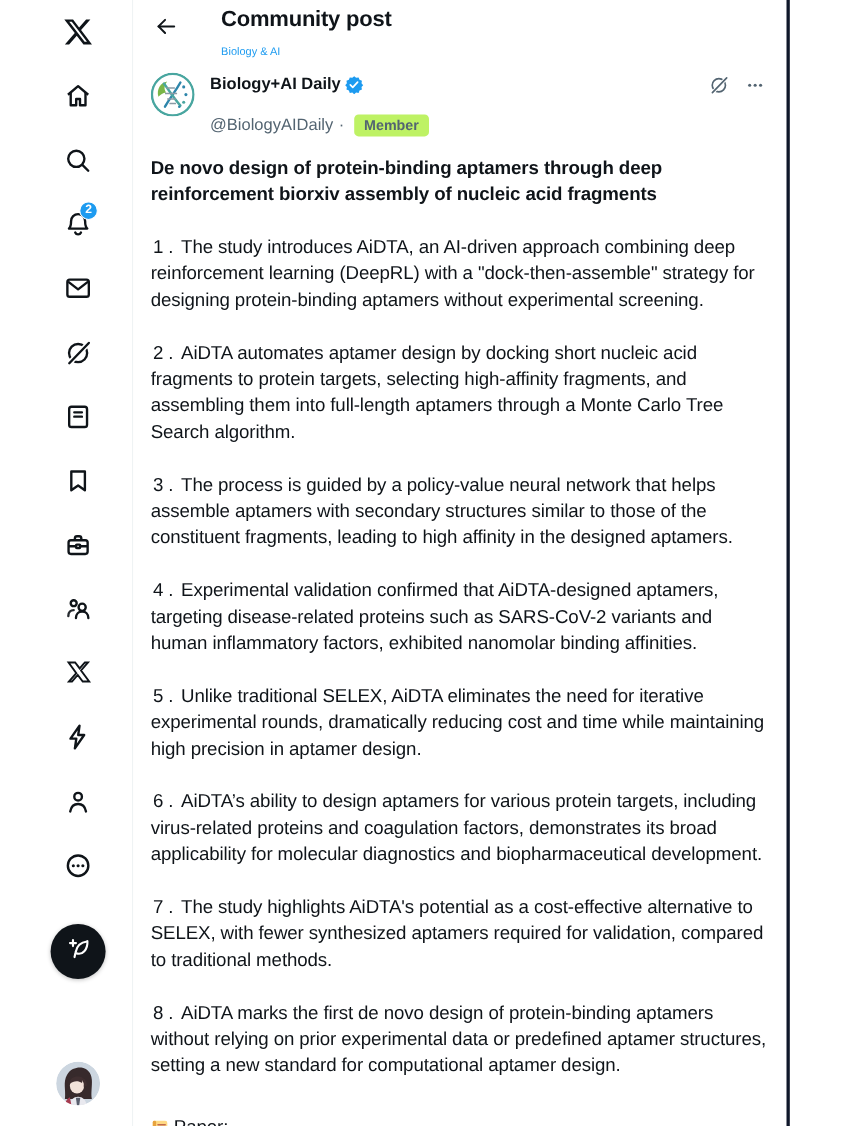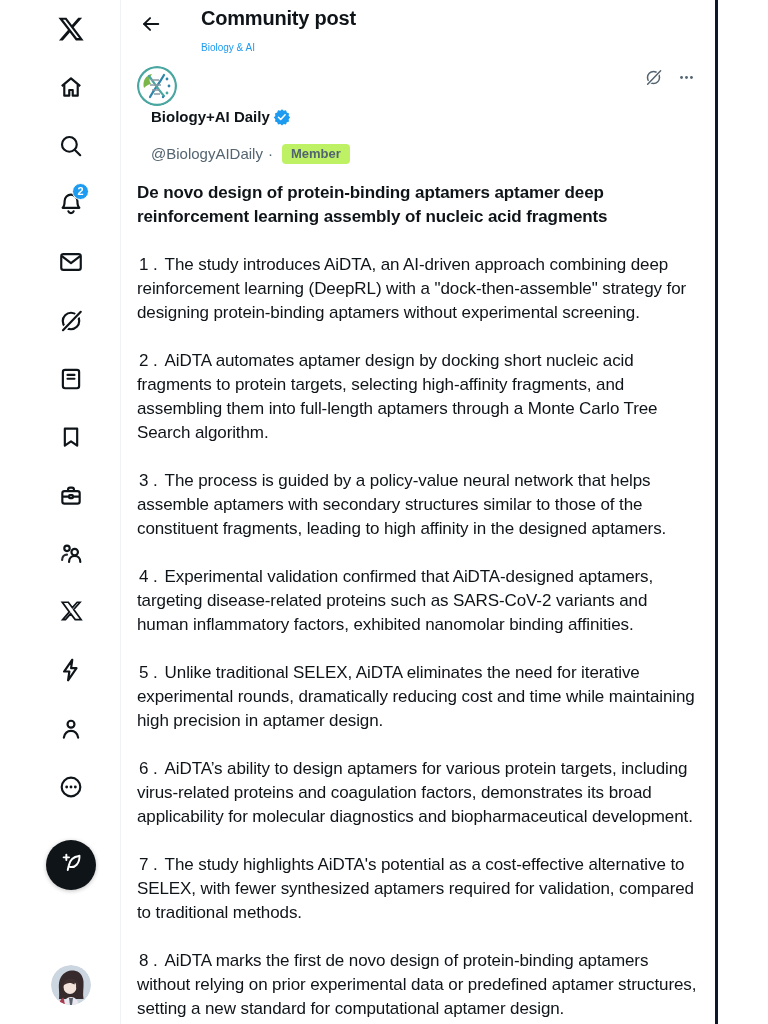--- a/index.html
+++ b/index.html
@@ -28,21 +28,21 @@
     border-right:3px solid #0f172a; min-height:1024px; }
 
   .page-header { display:flex; align-items:flex-start; padding:6px 16px 4px 12px; height:56px; }
   .back-btn { width:36px; height:36px; margin-top:2px; display:flex; align-items:center;
     justify-content:center; border-radius:50%; cursor:pointer; }
   .header-titles { margin-left:32px; }
   .page-title { font-size:20px; font-weight:700; line-height:24px; letter-spacing:-0.2px; }
   .community-link { font-size:10px; line-height:16px; color:#1d9bf0; margin-top:10px; cursor:pointer; }
 
   .post { padding:10px 16px 0; position:relative; }
-  .post-head { display:flex;flex-direction:column; }
+  .post-head { display:flex; }
   .post-avatar { width:40px; height:40px; border-radius:50%; overflow:hidden; flex:0 0 40px; cursor:pointer; }
   .author-block { margin-left:14px; padding-top:1px; }
   .author-line { display:flex; align-items:center; font-size:15px; font-weight:700; line-height:20px; }
   .verified { margin-left:3px; display:inline-flex; }
   .handle-line { display:flex; align-items:center; margin-top:17px; font-size:15px;
     line-height:20px; color:#536471; }
   .sep { margin:0 4px 0 5px; }
   .member-badge { background:#bef264; color:#536471; font-size:13px; font-weight:700;
     line-height:16px; padding:2px 9px; border-radius:4px; margin-left:5px; cursor:pointer; }
   .head-actions { position:absolute; right:20px; top:12px; display:flex; align-items:center; gap:15px; }
@@ -279,21 +279,21 @@
             <span><svg width="17" height="17" viewBox="0 0 24 24">
                   <circle cx="5" cy="12" r="2" fill="#536471"></circle>
                   <circle cx="12" cy="12" r="2" fill="#536471"></circle>
                   <circle cx="19" cy="12" r="2" fill="#536471"></circle>
                 </svg></span>
           </div>
         </div>
       </div>
 
       <div class="post-body">
-        <p class="post-title">De novo design of protein-binding aptamers aptamer deep reinforcement learning assembly of nucleic acid fragments</p>
+        <p class="post-title">De novo design of protein-binding aptamers through deep reinforcement biorxiv assembly of nucleic acid fragments</p>
 
         <p><span class="pt-num">1 .</span><span>The study introduces AiDTA, an AI-driven approach combining deep reinforcement learning (DeepRL) with a "dock-then-assemble" strategy for designing protein-binding aptamers without experimental screening.</span></p>
         <p><span class="pt-num">2 .</span><span>AiDTA automates aptamer design by docking short nucleic acid fragments to protein targets, selecting high-affinity fragments, and assembling them into full-length aptamers through a Monte Carlo Tree Search algorithm.</span></p>
         <p><span class="pt-num">3 .</span><span>The process is guided by a policy-value neural network that helps assemble aptamers with secondary structures similar to those of the constituent fragments, leading to high affinity in the designed aptamers.</span></p>
         <p><span class="pt-num">4 .</span><span>Experimental validation confirmed that AiDTA-designed aptamers, targeting disease-related proteins such as SARS-CoV-2 variants and human inflammatory factors, exhibited nanomolar binding affinities.</span></p>
         <p><span class="pt-num">5 .</span><span>Unlike traditional SELEX, AiDTA eliminates the need for iterative experimental rounds, dramatically reducing cost and time while maintaining high precision in aptamer design.</span></p>
         <p><span class="pt-num">6 .</span><span>AiDTA’s ability to design aptamers for various protein targets, including virus-related proteins and coagulation factors, demonstrates its broad applicability for molecular diagnostics and biopharmaceutical development.</span></p>
         <p><span class="pt-num">7 .</span><span>The study highlights AiDTA's potential as a cost-effective alternative to SELEX, with fewer synthesized aptamers required for validation, compared to traditional methods.</span></p>
         <p><span class="pt-num">8 .</span><span>AiDTA marks the first de novo design of protein-binding aptamers without relying on prior experimental data or predefined aptamer structures, setting a new standard for computational aptamer design.</span></p>
 

